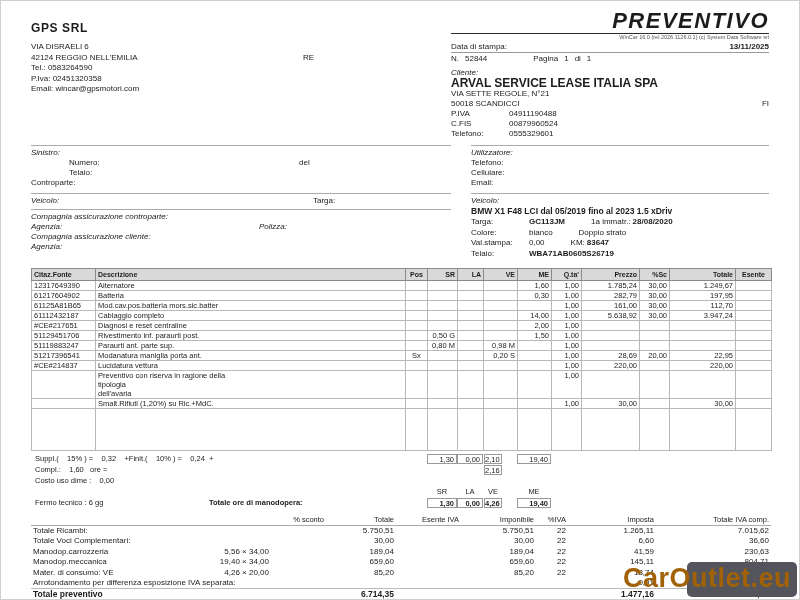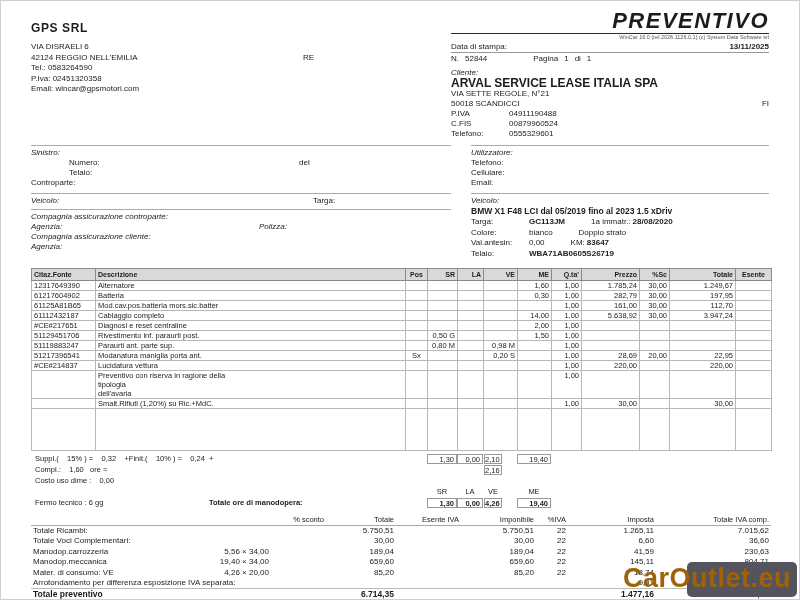--- a/index.html
+++ b/index.html
@@ -192,21 +192,21 @@
             <span class="bold">GC113JM</span>
             <span class="k2">1a immatr.:</span>
             <span class="bold">28/08/2020</span>
           </div>
           <div class="vrow">
             <span class="k">Colore:</span>
             <span>bianco</span>
             <span class="k2">Doppio strato</span>
           </div>
           <div class="vrow">
-            <span class="k">Val.antesin:</span>
+            <span class="k">Val.stampa:</span>
             <span>0,00</span>
             <span class="k2">KM:</span>
             <span class="bold">83647</span>
           </div>
           <div class="vrow">
             <span class="k">Telaio:</span>
             <span class="bold">WBA71AB0605S26719</span>
           </div>
         </div>
       </div>

